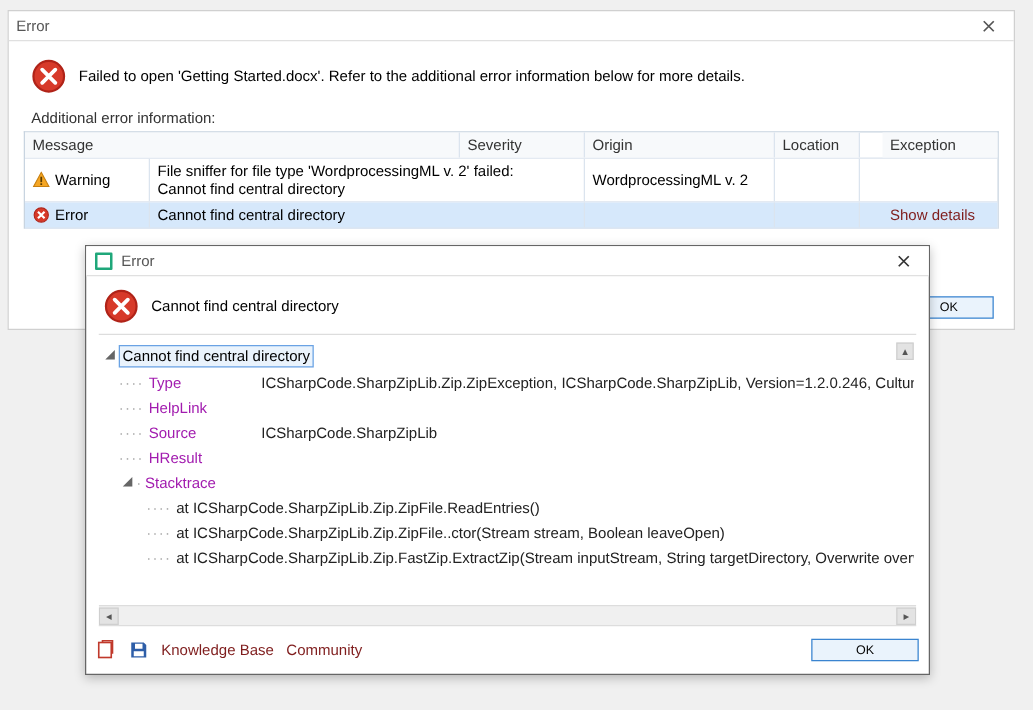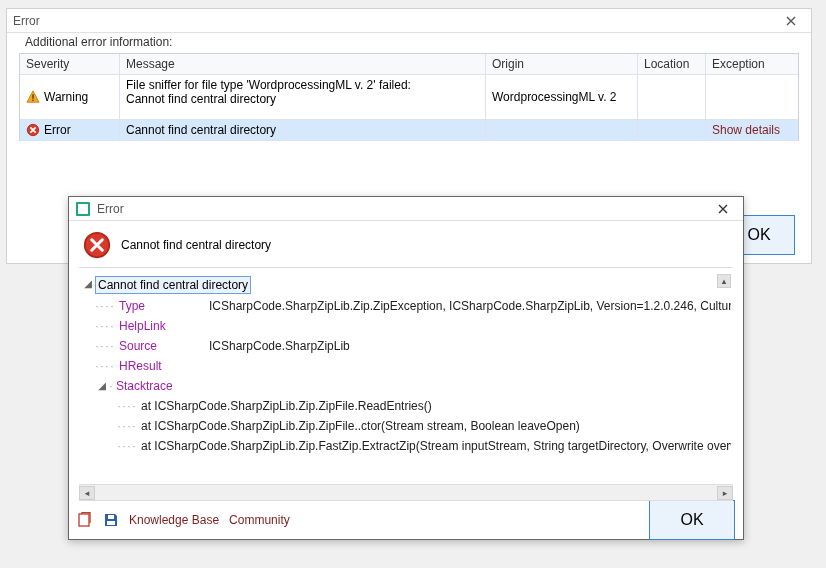--- a/index.html
+++ b/index.html
@@ -14,30 +14,30 @@
 
 .msg-row { display: flex; align-items: center; padding: 14px 18px 10px; gap: 10px; }
 .big-error-icon { width: 28px; height: 28px; flex: none; }
 
 .sub-label { padding: 2px 18px 4px; color: #333; }
 .grid { margin: 0 12px; border: 1px solid #c8d4e0; border-bottom: none; }
 .grid-row { display: flex; border-bottom: 1px solid #dbe4ee; min-height: 20px; align-items: stretch; }
 .grid-head .cell { background: #f7f9fb; font-weight: 400; color: #333; }
 .grid-row.selected { background: #d6e8fb; }
 .cell { padding: 3px 6px; border-right: 1px solid #dbe4ee; display: flex; align-items: center; gap: 4px; }
-.cell:last-child { border-right: none; }
+.cell:last-child { border-right: none; margin-left: 18px; }
 .c-sev { width: 100px; flex: none; }
 .c-msg { flex: 1; }
 .c-origin { width: 152px; flex: none; }
 .c-loc { width: 68px; flex: none; }
 .c-exc { width: 92px; flex: none; }
 .link { color: #7f1d1d; cursor: pointer; }
 .small-icon { width: 14px; height: 14px; flex: none; }
 
-.btn { min-width: 72px; height: 40px; background: #e1e1e1; border: 1px solid #8ab6e8; display: inline-flex; align-items: center; justify-content: center; cursor: pointer; font-size: 16px; }
+.btn { min-width: 72px; height: 18px; background: #e1e1e1; border: 1px solid #8ab6e8; display: inline-flex; align-items: center; justify-content: center; cursor: pointer; font-size: 10px; }
 .btn-ok { border: 1px solid #3a84d0; background: #eaf3fc; }
 .back-footer { position: absolute; right: 16px; bottom: 8px; }
 
 
 .dialog-front { position: absolute; left: 68px; top: 196px; width: 676px; height: 344px; background: #fff; border: 1px solid #666; box-shadow: 0 2px 8px rgba(0,0,0,.25); display: flex; flex-direction: column; }
 .dialog-front .titlebar { background: #fff; }
 .dialog-front .titlebar-icon { width: 16px; height: 16px; margin-right: 6px; }
 .df-msg { display: flex; align-items: center; gap: 10px; padding: 10px 14px 8px; }
 
 .tree-area { flex: 1; overflow: hidden; margin: 0 10px; border-top: 1px solid #ddd; border-bottom: 1px solid #ddd; position: relative; }
@@ -65,39 +65,48 @@
 
 <div class="dialog-back">
   <div class="titlebar">
     <span class="title">Error</span>
     <span class="close-x">
       <svg viewBox="0 0 10 10">
           <path d="M1 1 L9 9 M9 1 L1 9" stroke="#555" stroke-width="1.4"></path>
         </svg>
     </span>
   </div>
+  <div class="msg-row">
+    <span class="big-error-icon">
+      <svg viewBox="0 0 32 32">
+          <circle cx="16" cy="16" r="14" fill="#d73a2a" stroke="#b02318" stroke-width="2"></circle>
+          <path d="M10 10 L22 22 M22 10 L10 22" stroke="#fff" stroke-width="3.5" stroke-linecap="round"></path>
+        </svg>
+    </span>
+    <span>Failed to open 'Getting Started.docx'. Refer to the additional error information below for more details.</span>
+  </div>
   <div class="sub-label">Additional error information:</div>
   <div class="grid">
     <div class="grid-row grid-head">
+      <div class="cell c-msg">Message</div>
       <div class="cell c-sev">Severity</div>
-      <div class="cell c-msg">Message</div>
       <div class="cell c-origin">Origin</div>
       <div class="cell c-loc">Location</div>
       <div class="cell c-exc">Exception</div>
     </div>
     <div class="grid-row">
       <div class="cell c-sev">
         <span class="small-icon"><svg viewBox="0 0 16 16">
               <path d="M8 1 L15 14 H1 Z" fill="#f5a623" stroke="#c77f10"></path>
               <rect x="7.2" y="5" width="1.6" height="5" fill="#5a3b00"></rect>
               <rect x="7.2" y="11" width="1.6" height="1.6" fill="#5a3b00"></rect>
             </svg></span>
         <span>Warning</span>
       </div>
-      <div class="cell c-msg" style="display:block;padding-top:3px;padding-bottom:13px">
+      <div class="cell c-msg" style="display:block;padding-top:3px;padding-bottom:3px">
         <div>File sniffer for file type 'WordprocessingML v. 2' failed:</div>
         <div>Cannot find central directory</div>
       </div>
       <div class="cell c-origin">WordprocessingML v. 2</div>
       <div class="cell c-loc"></div>
       <div class="cell c-exc"></div>
     </div>
     <div class="grid-row selected">
       <div class="cell c-sev">
         <span class="small-icon"><svg viewBox="0 0 16 16">

